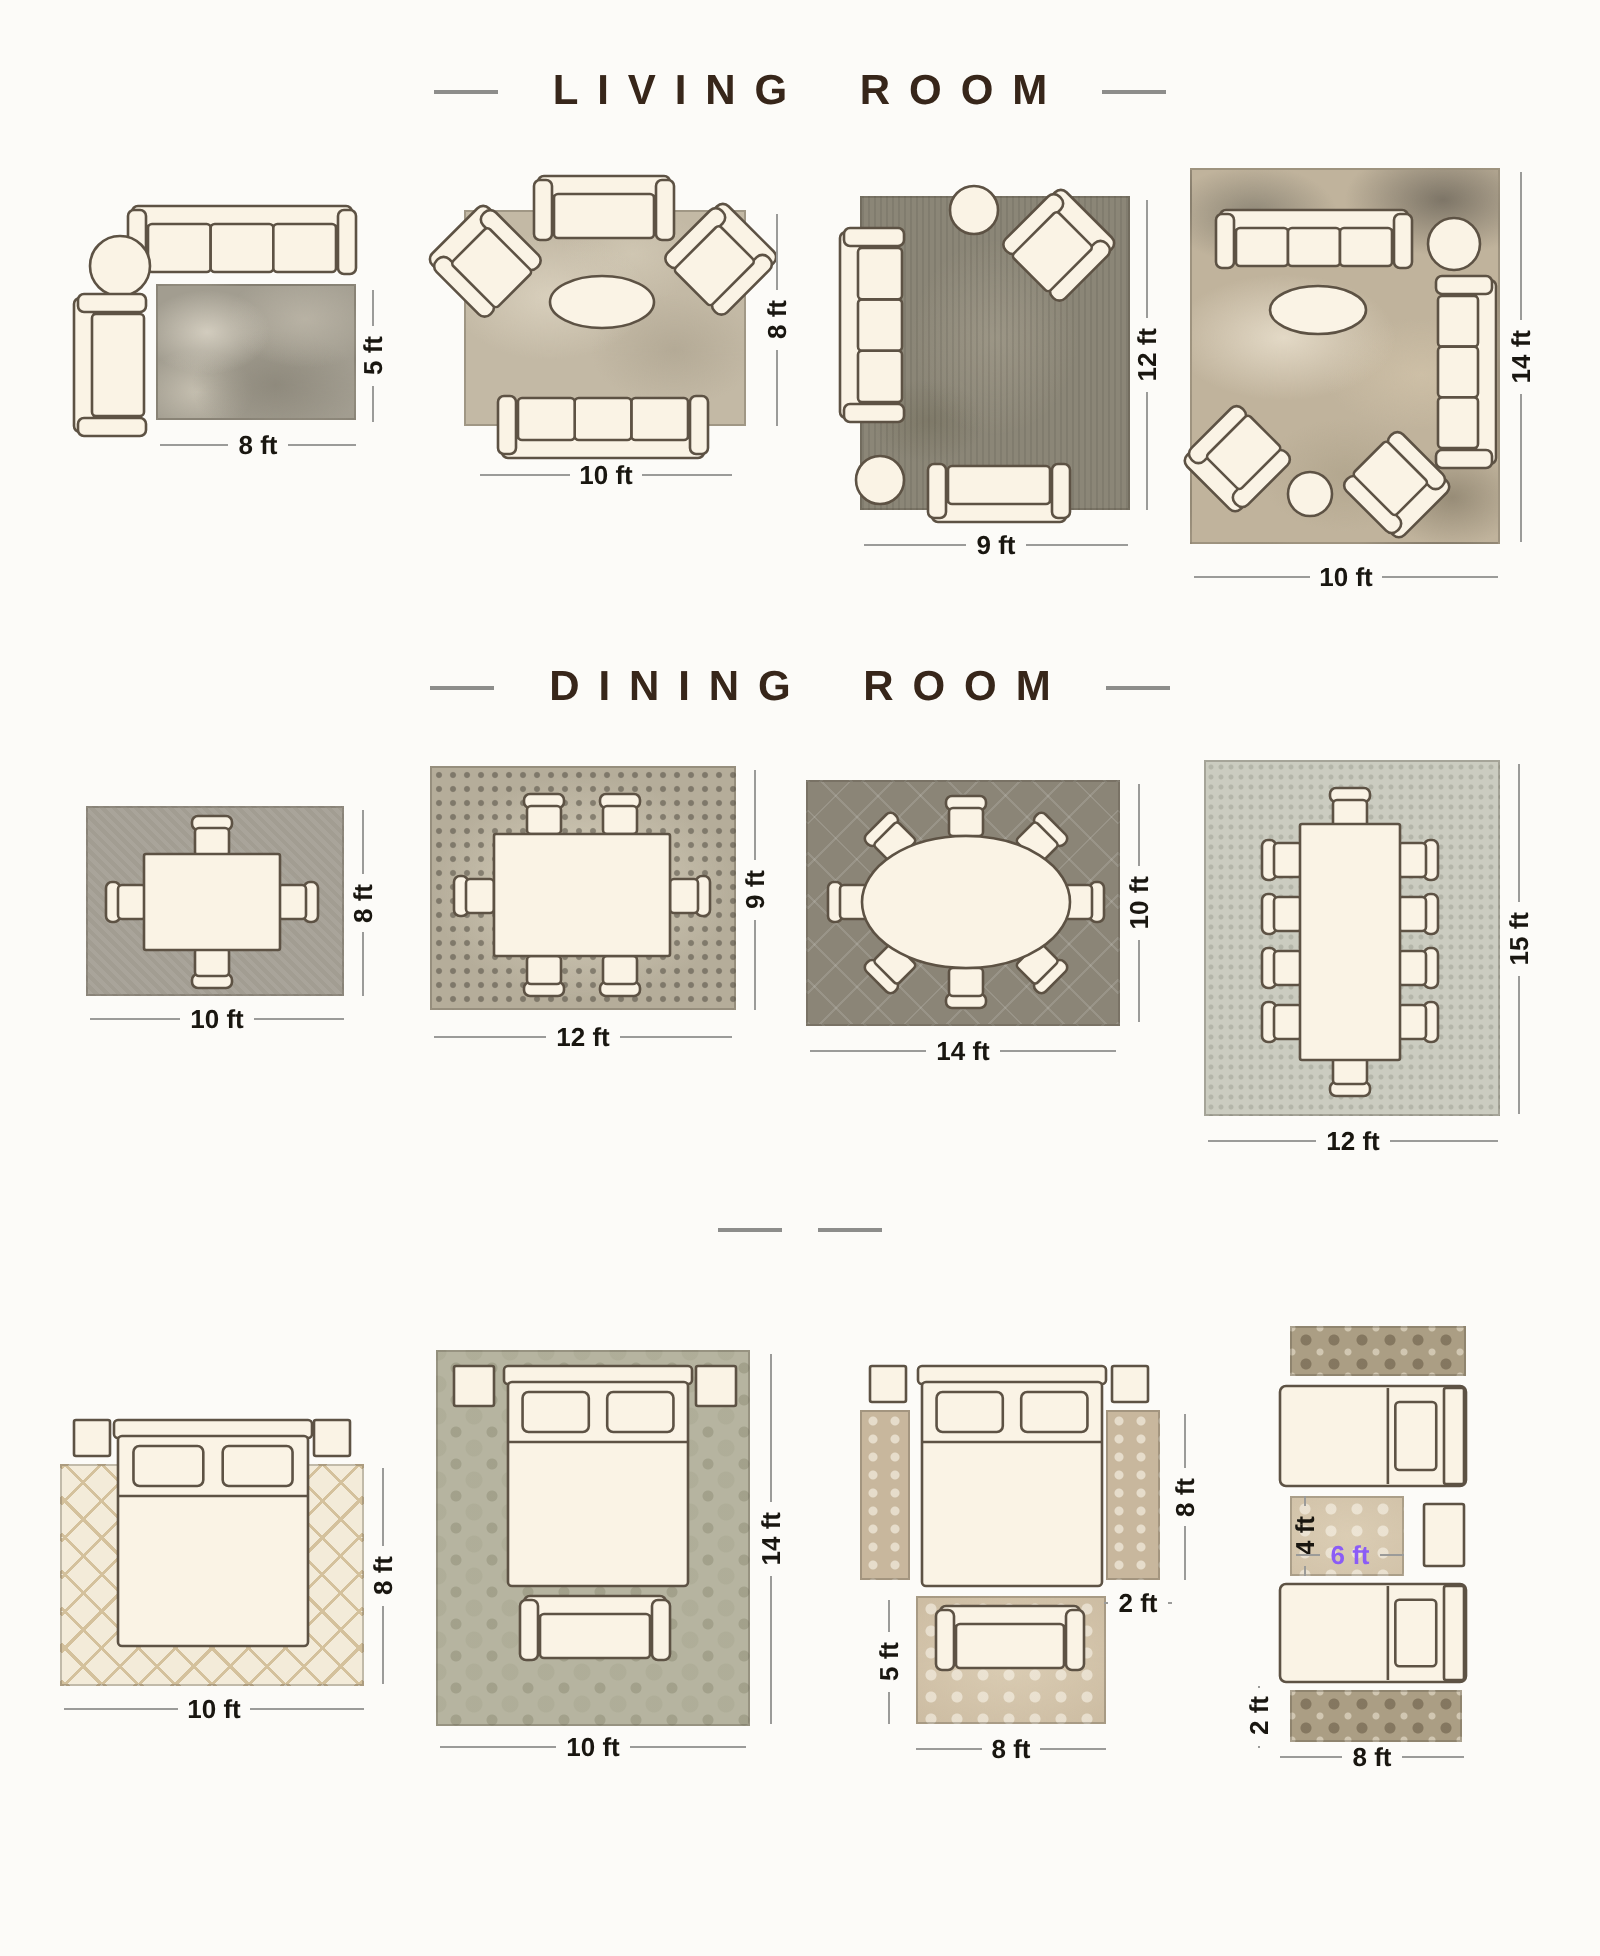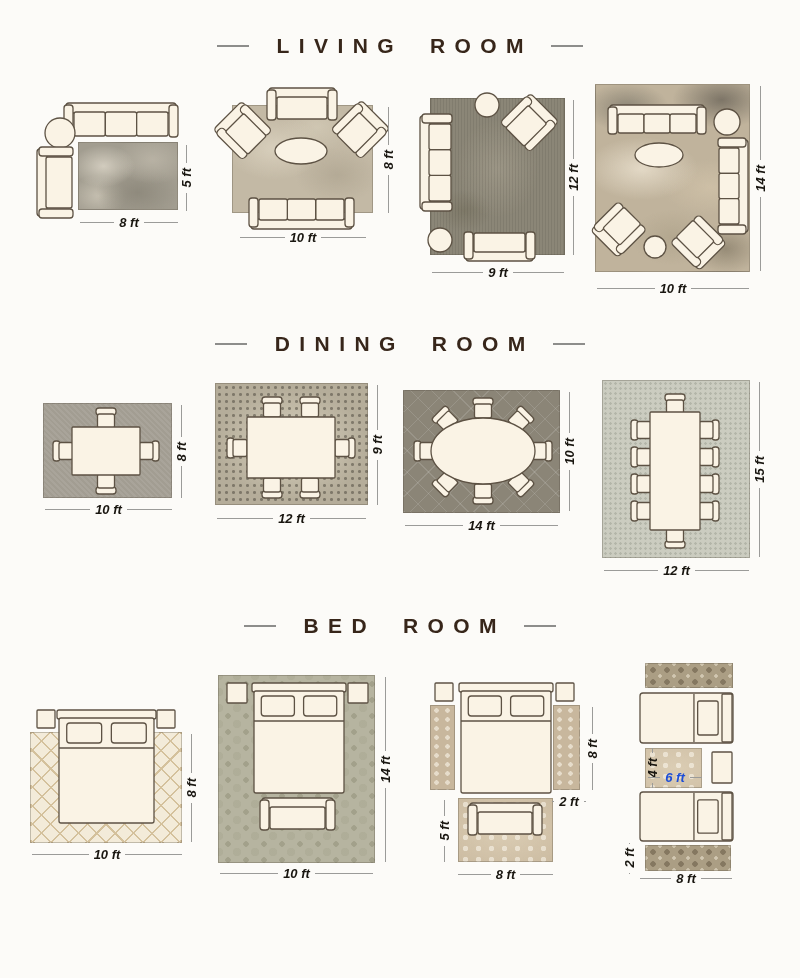--- a/index.html
+++ b/index.html
@@ -6,21 +6,21 @@
   #canvas{position:relative;width:800px;height:978px;margin:0 auto;overflow:hidden;
           font-family:"Liberation Sans",sans-serif;}
   .section-title{position:absolute;left:0;width:100%;display:flex;align-items:center;
           justify-content:center;gap:18px;z-index:4;}
   .t0{top:34px}.t1{top:332px}.t2{top:614px}
   .tdash{width:32px;height:2px;background:#8d8d8b;}
   .ttext{font-weight:bold;font-size:21px;color:#37261a;letter-spacing:.45em;word-spacing:.55em;
          text-indent:.45em;white-space:nowrap;}
   .rug{position:absolute;z-index:1;border:1px solid rgba(80,72,60,.30);box-sizing:border-box;}
   #furniture-layer{position:absolute;left:0;top:0;z-index:2;}
-  .dim{position:absolute;display:flex;align-items:center;z-index:3;font-style:italic;}
+  .dim{position:absolute;display:flex;align-items:center;z-index:3;}
   .dim-h{flex-direction:row;height:16px;}
   .dim-v{flex-direction:column;width:16px;align-items:center;}
   .dline{flex:1;background:#9b9b99;}
   .dim-h .dline{height:1px;width:100%;}
   .dim-v .dline{width:1px;}
   .dlabel{font-weight:bold;font-size:13px;color:#191610;white-space:nowrap;padding:0 5px;}
   .dim-v .dlabel{writing-mode:vertical-rl;transform:rotate(180deg);padding:5px 0;}
   
   .pat-grayAbstract{background:
     radial-gradient(45px 30px at 25% 35%, #d2ccbe 0%, rgba(210,204,190,0) 70%),
@@ -82,21 +82,20 @@
     <span class="ttext">LIVING ROOM</span>
     <span class="tdash"></span>
   </div>
   <div class="section-title t1">
     <span class="tdash"></span>
     <span class="ttext">DINING ROOM</span>
     <span class="tdash"></span>
   </div>
   <div class="section-title t2">
     <span class="tdash"></span>
-    <span class="ttext">BED ROOM</span>
     <span class="tdash"></span>
   </div>
   <svg id="furniture-layer" width="800" height="978">
       <g>
         <g transform="rotate(0 121 121)">
           <rect x="66" y="103" width="110" height="10" rx="3" fill="#faf3e5" stroke="#5d5244" stroke-width="1.3"></rect>
           <rect x="64" y="105" width="9" height="32" rx="3" fill="#faf3e5" stroke="#5d5244" stroke-width="1.3"></rect>
           <rect x="169" y="105" width="9" height="32" rx="3" fill="#faf3e5" stroke="#5d5244" stroke-width="1.3"></rect>
           <rect x="74" y="112" width="31.333333333333332" height="24" rx="2" fill="#faf3e5" stroke="#5d5244" stroke-width="1.3"></rect>
           <rect x="105.33333333333333" y="112" width="31.333333333333332" height="24" rx="2" fill="#faf3e5" stroke="#5d5244" stroke-width="1.3"></rect>
@@ -615,21 +614,21 @@
       <span class="dlabel" style="color: rgb(25, 22, 16);">8 ft</span>
       <span class="dline"></span>
     </div>
     <div class="dim dim-v" style="left: 644px; top: 748px; height: 40px;">
       <span class="dline"></span>
       <span class="dlabel" style="color: rgb(25, 22, 16);">4 ft</span>
       <span class="dline"></span>
     </div>
     <div class="dim dim-h" style="left: 648px; top: 769px; width: 54px;">
       <span class="dline"></span>
-      <span class="dlabel" style="color: #1d4ed8;">6 ft</span>
+      <span class="dlabel" style="color: #8b5cf6;">6 ft</span>
       <span class="dline"></span>
     </div>
     <div class="dim dim-v" style="left: 621px; top: 843px; height: 30px;">
       <span class="dline"></span>
       <span class="dlabel" style="color: rgb(25, 22, 16);">2 ft</span>
       <span class="dline"></span>
     </div>
     <div class="dim dim-h" style="left: 640px; top: 870px; width: 92px;">
       <span class="dline"></span>
       <span class="dlabel" style="color: rgb(25, 22, 16);">8 ft</span>

